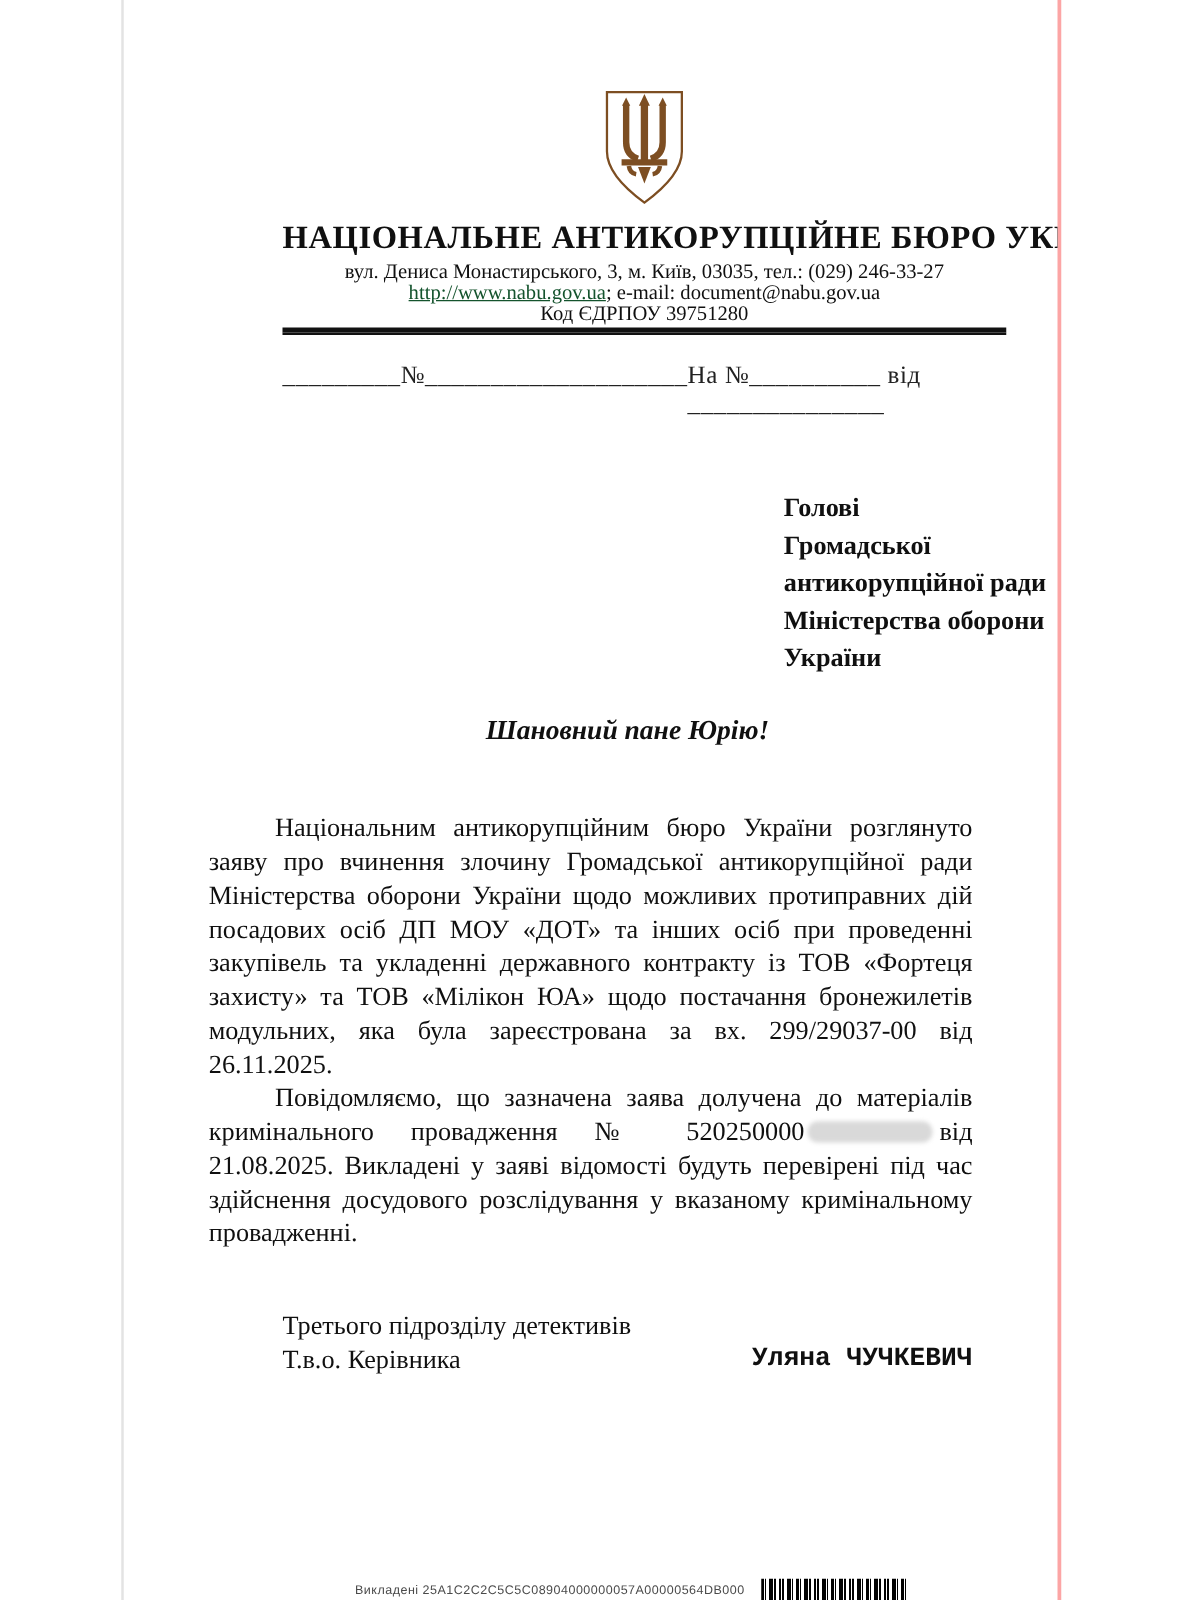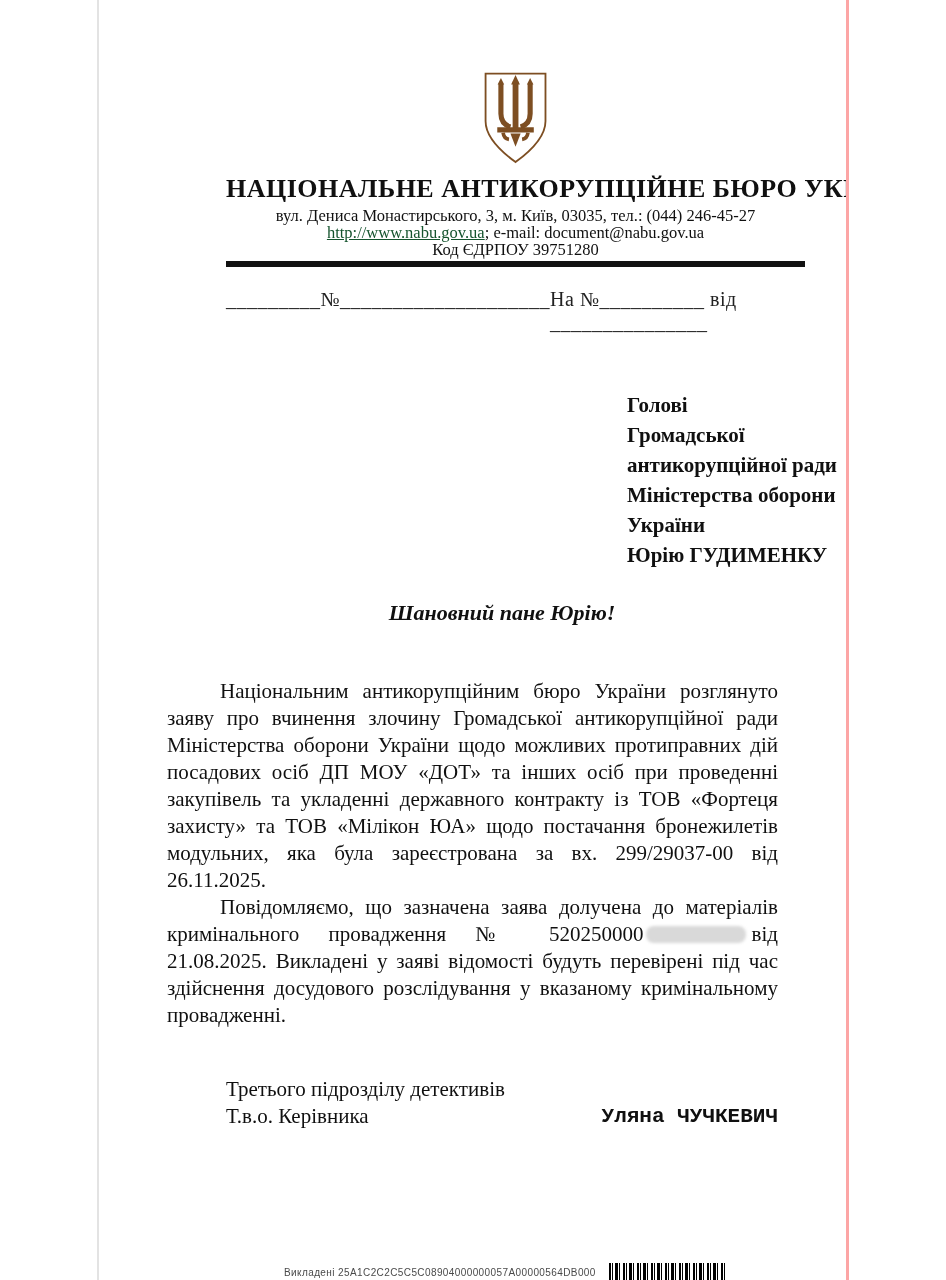--- a/index.html
+++ b/index.html
@@ -104,36 +104,35 @@
         </g>
         <g fill="#7d4e22" stroke="none">
           <path d="M50 7 L44 20 H56 Z"></path>
           <path d="M30 11 L25.5 20 H34.5 Z"></path>
           <path d="M70 11 L65.5 20 H74.5 Z"></path>
           <path d="M43 87 L50 105 L57 87 Z"></path>
         </g>
       </svg>
     </div>
     <div class="org-name">НАЦІОНАЛЬНЕ АНТИКОРУПЦІЙНЕ БЮРО УКРАЇНИ</div>
-    <div class="addr-line">вул. Дениса Монастирського, 3, м. Київ, 03035, тел.: (044) 246-45-27</div>
+    <div class="addr-line">вул. Дениса Монастирського, 3, м. Київ, 03035, тел.: (029) 246-33-27</div>
     <div class="contact-line"><a class="link">http://www.nabu.gov.ua</a><span>; e-mail: document@nabu.gov.ua</span></div>
     <div class="edrpou-line">Код ЄДРПОУ 39751280</div>
     <div class="double-rule"></div>
   </div>
 
   <div class="ref-line">
     <span>_________№____________________</span>
     <span>На №__________ від _______________</span>
   </div>
 
   <div class="recipient">
     <div>Голові</div>
     <div>Громадської антикорупційної ради</div>
     <div>Міністерства оборони України</div>
-    <div>Юрію ГУДИМЕНКУ</div>
   </div>
 
   <div class="salutation">Шановний пане Юрію!</div>
 
   <p class="body-p">Національним антикорупційним бюро України розглянуто заяву про вчинення злочину Громадської антикорупційної ради Міністерства оборони України щодо можливих протиправних дій посадових осіб ДП МОУ «ДОТ» та інших осіб при проведенні закупівель та укладенні державного контракту із ТОВ «Фортеця захисту» та ТОВ «Мілікон ЮА» щодо постачання бронежилетів модульних, яка була зареєстрована за вх. 299/29037-00 від 26.11.2025.</p>
   <p class="body-p"><span>Повідомляємо, що зазначена заява долучена до матеріалів кримінального провадження № 520250000</span><span class="redaction"></span><span>від 21.08.2025. Викладені у заяві відомості будуть перевірені під час здійснення досудового розслідування у вказаному кримінальному провадженні.</span></p>
 
   <div class="signature">
     <div class="sig-left">
       <div>Третього підрозділу детективів</div>

